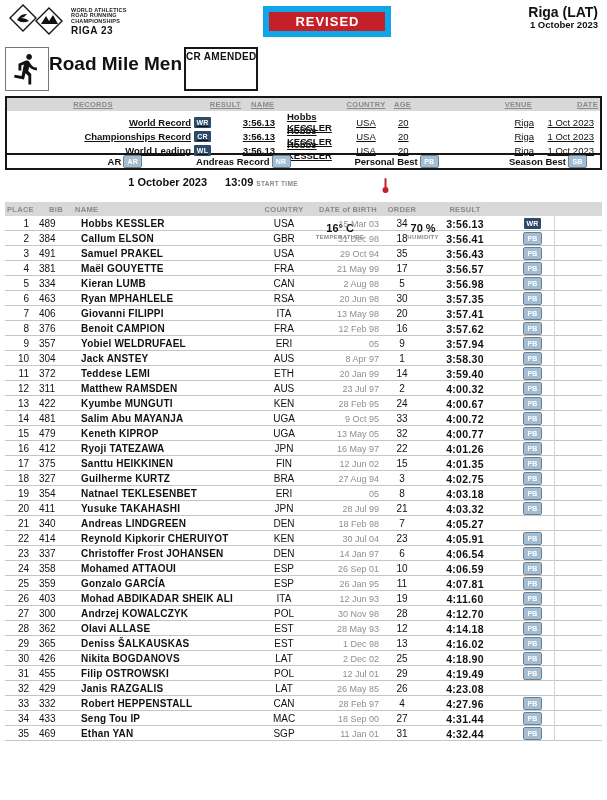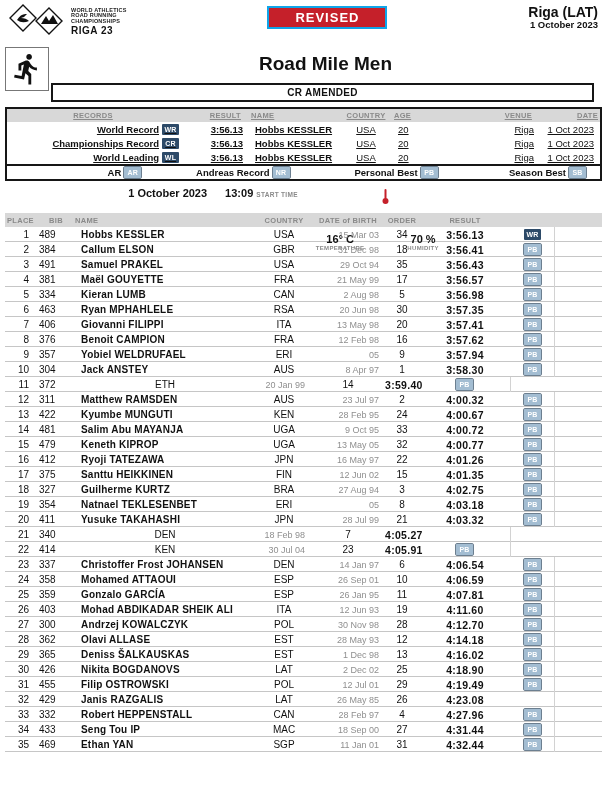--- a/index.html
+++ b/index.html
@@ -10,48 +10,48 @@
     color: #111;
   }
   .page { width: 607px; height:800px; padding: 0 5px; }
 
   
   .topbar { display:flex; align-items:flex-start; justify-content:space-between; padding:4px 4px 0 4px; height:42px; }
   .logos { display:flex; align-items:center; gap:4px; }
   .logo-text { display:flex; flex-direction:column; line-height:1.05; }
   .logo-text .tiny { font-size:5.5px; font-weight:bold; letter-spacing:.2px; color:#222; }
   .logo-text .riga { font-size:10px; font-weight:bold; letter-spacing:.5px; margin-top:1px; }
-  .revised { background:#c5202a; border:2px solid #0ea5e9; color:#fff; font-weight:bold;
+  .revised { background:#c5202a; border:6px solid #0ea5e9; color:#fff; font-weight:bold;
              font-size:13px; letter-spacing:1px; padding:2px 26px; margin-top:2px; }
   .venueblock { text-align:right; line-height:1.15; }
   .venue { font-size:14px; font-weight:bold; }
   .vdate { font-size:9.5px; font-weight:bold; }
 
   
   .results-bar {
     margin-top:2px; background:#d8d8d8;
     border-top:4px solid #161616; border-bottom:2px solid #4a4a4a;
     text-align:center; font-size:21px; font-weight:bold; letter-spacing:.5px;
     padding:1px 0 2px 0;
   }
 
   
   .event-section { display:flex; margin-top:5px; }
   .picto-box { width:44px; height:44px; border:1px solid #777; display:flex; align-items:center; justify-content:center; flex:0 0 44px; }
-  .event-right { flex:1; display:flex; flex-direction:column; }
+  .event-right { flex:1; display:flex; flex-direction:row; }
   .event-title { text-align:center; font-size:19px; font-weight:bold; padding:6px 0 8px 0; }
   .cr-bar { border:2px solid #161616; margin:0 8px 0 2px; text-align:center;
             font-size:10px; font-weight:bold; padding:2px 0; letter-spacing:.3px; }
 
   
   .records-box { border:2px solid #161616; margin-top:5px; font-size:9.5px; }
   .rec-grid { display:grid; grid-template-columns: 172px 64px 6px 1fr 52px 38px 104px 66px; align-items:center;text-decoration:underline; }
   .rec-head { background:#d8d8d8; color:#8a8a8a; font-size:7.5px; font-weight:bold; height:13px; letter-spacing:.3px; }
   .rec-head > div { padding:2px 2px; }
-  .rec-row { height:14px; }
+  .rec-row { height:14px;padding-left:32px; }
   .rc-label { text-align:right; font-weight:bold; display:flex; align-items:center; justify-content:flex-end; gap:3px; }
   .rc-result { text-align:right; font-weight:bold; }
   .rc-name { font-weight:bold; padding-left:6px; }
   .rc-country { text-align:center; }
   .rc-age { text-align:left; padding-left:6px; }
   .rc-venue { text-align:right; }
   .rc-date { text-align:right; padding-right:6px; }
   .h-records { text-align:center; }
   .h-result { text-align:right; }
   .h-name { padding-left:6px; }
@@ -395,20 +395,21 @@
           <div class="c-result">3:58.30</div>
           <div class="c-badge">
             <span class="badge framed">PB</span>
           </div>
           <div class="c-trail"></div>
         </div>
 
         <div class="rgrid rrow">
           <div class="c-place">11</div>
           <div class="c-bib">372</div>
+          <div class="c-name">Teddese LEMI</div>
           <div class="c-country">ETH</div>
           <div class="c-dob">20 Jan 99</div>
           <div class="c-order">14</div>
           <div class="c-result">3:59.40</div>
           <div class="c-badge">
             <span class="badge framed">PB</span>
           </div>
           <div class="c-trail"></div>
         </div>
 
@@ -534,33 +535,35 @@
           <div class="c-result">4:03.32</div>
           <div class="c-badge">
             <span class="badge framed">PB</span>
           </div>
           <div class="c-trail"></div>
         </div>
 
         <div class="rgrid rrow">
           <div class="c-place">21</div>
           <div class="c-bib">340</div>
+          <div class="c-name">Andreas LINDGREEN</div>
           <div class="c-country">DEN</div>
           <div class="c-dob">18 Feb 98</div>
           <div class="c-order">7</div>
           <div class="c-result">4:05.27</div>
           <div class="c-badge">
             <span class="badge framed" style="visibility: hidden;"></span>
           </div>
           <div class="c-trail"></div>
         </div>
 
         <div class="rgrid rrow">
           <div class="c-place">22</div>
           <div class="c-bib">414</div>
+          <div class="c-name">Reynold Kipkorir CHERUIYOT</div>
           <div class="c-country">KEN</div>
           <div class="c-dob">30 Jul 04</div>
           <div class="c-order">23</div>
           <div class="c-result">4:05.91</div>
           <div class="c-badge">
             <span class="badge framed">PB</span>
           </div>
           <div class="c-trail"></div>
         </div>
 

